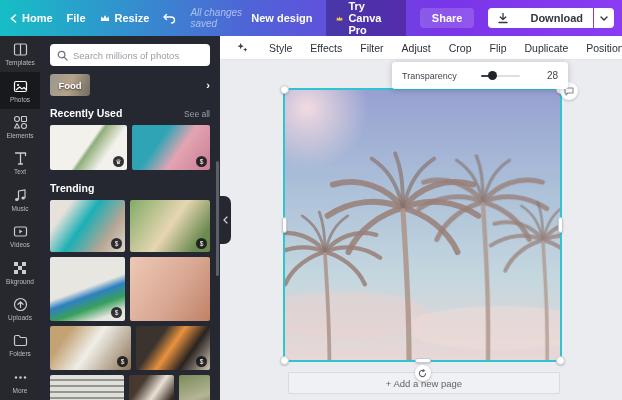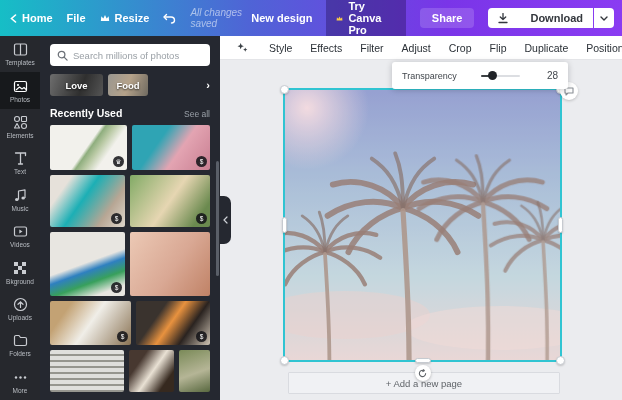--- a/index.html
+++ b/index.html
@@ -289,42 +289,42 @@
     <div class="panel">
       <div class="search-box">
         <svg width="11" height="11" viewBox="0 0 12 12">
             <circle cx="5" cy="5" r="3.6" stroke="#6c7178" stroke-width="1.4" fill="none"></circle>
             <path d="M8 8L11 11" stroke="#6c7178" stroke-width="1.4" stroke-linecap="round"></path>
           </svg>
         <input placeholder="Search millions of photos" style="">
       </div>
 
       <div class="chips">
-        <div class="chip chip-love">
-            <span>Love</span>
-          </div>
         <div class="chip chip-food">
             <span>Food</span>
           </div>
         <span class="chips-next">›</span>
       </div>
 
       <div class="sec-head">
         <span class="sec-title">Recently Used</span>
         <span class="see-all">See all</span>
       </div>
       <div class="thumb-row" id="recent-grid">
           <div class="thumb t-fern">
             <span class="badge">♛</span>
           </div>
           <div class="thumb t-flowers">
             <span class="badge">$</span>
           </div>
         </div>
 
+      <div class="sec-head" style="margin-top:7px;">
+        <span class="sec-title">Trending</span>
+      </div>
       <div class="thumb-row" id="trend-grid">
           <div class="thumb t-gym">
             <span class="badge">$</span>
           </div>
           <div class="thumb t-dinner">
             <span class="badge">$</span>
           </div>
           <div class="thumb t-globe">
             <span class="badge">$</span>
           </div>

